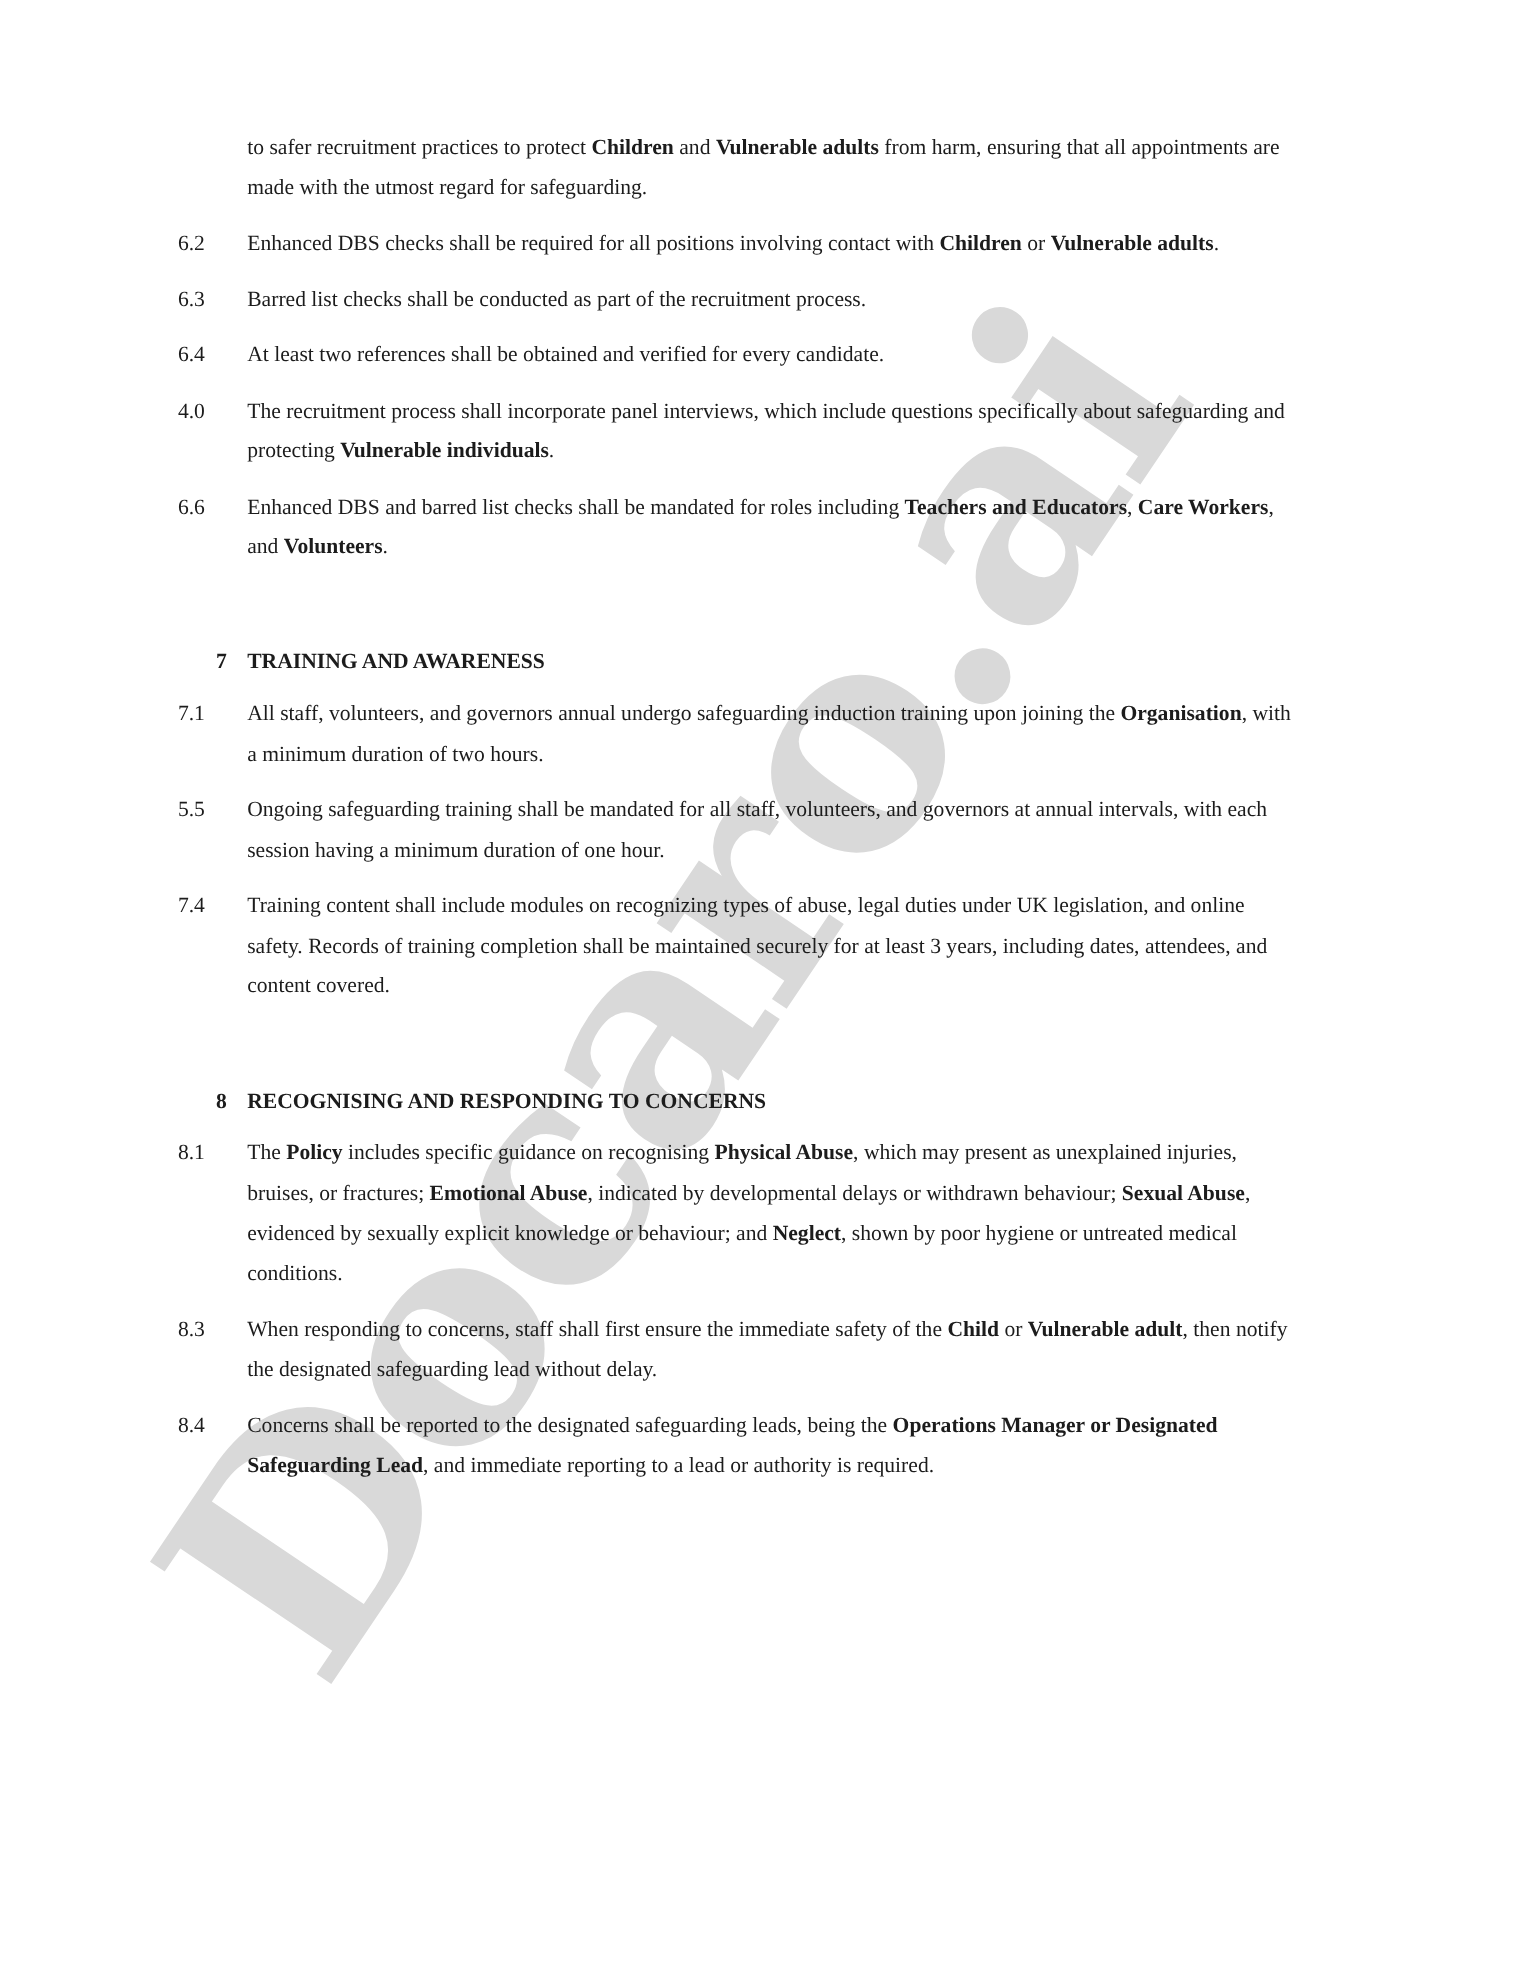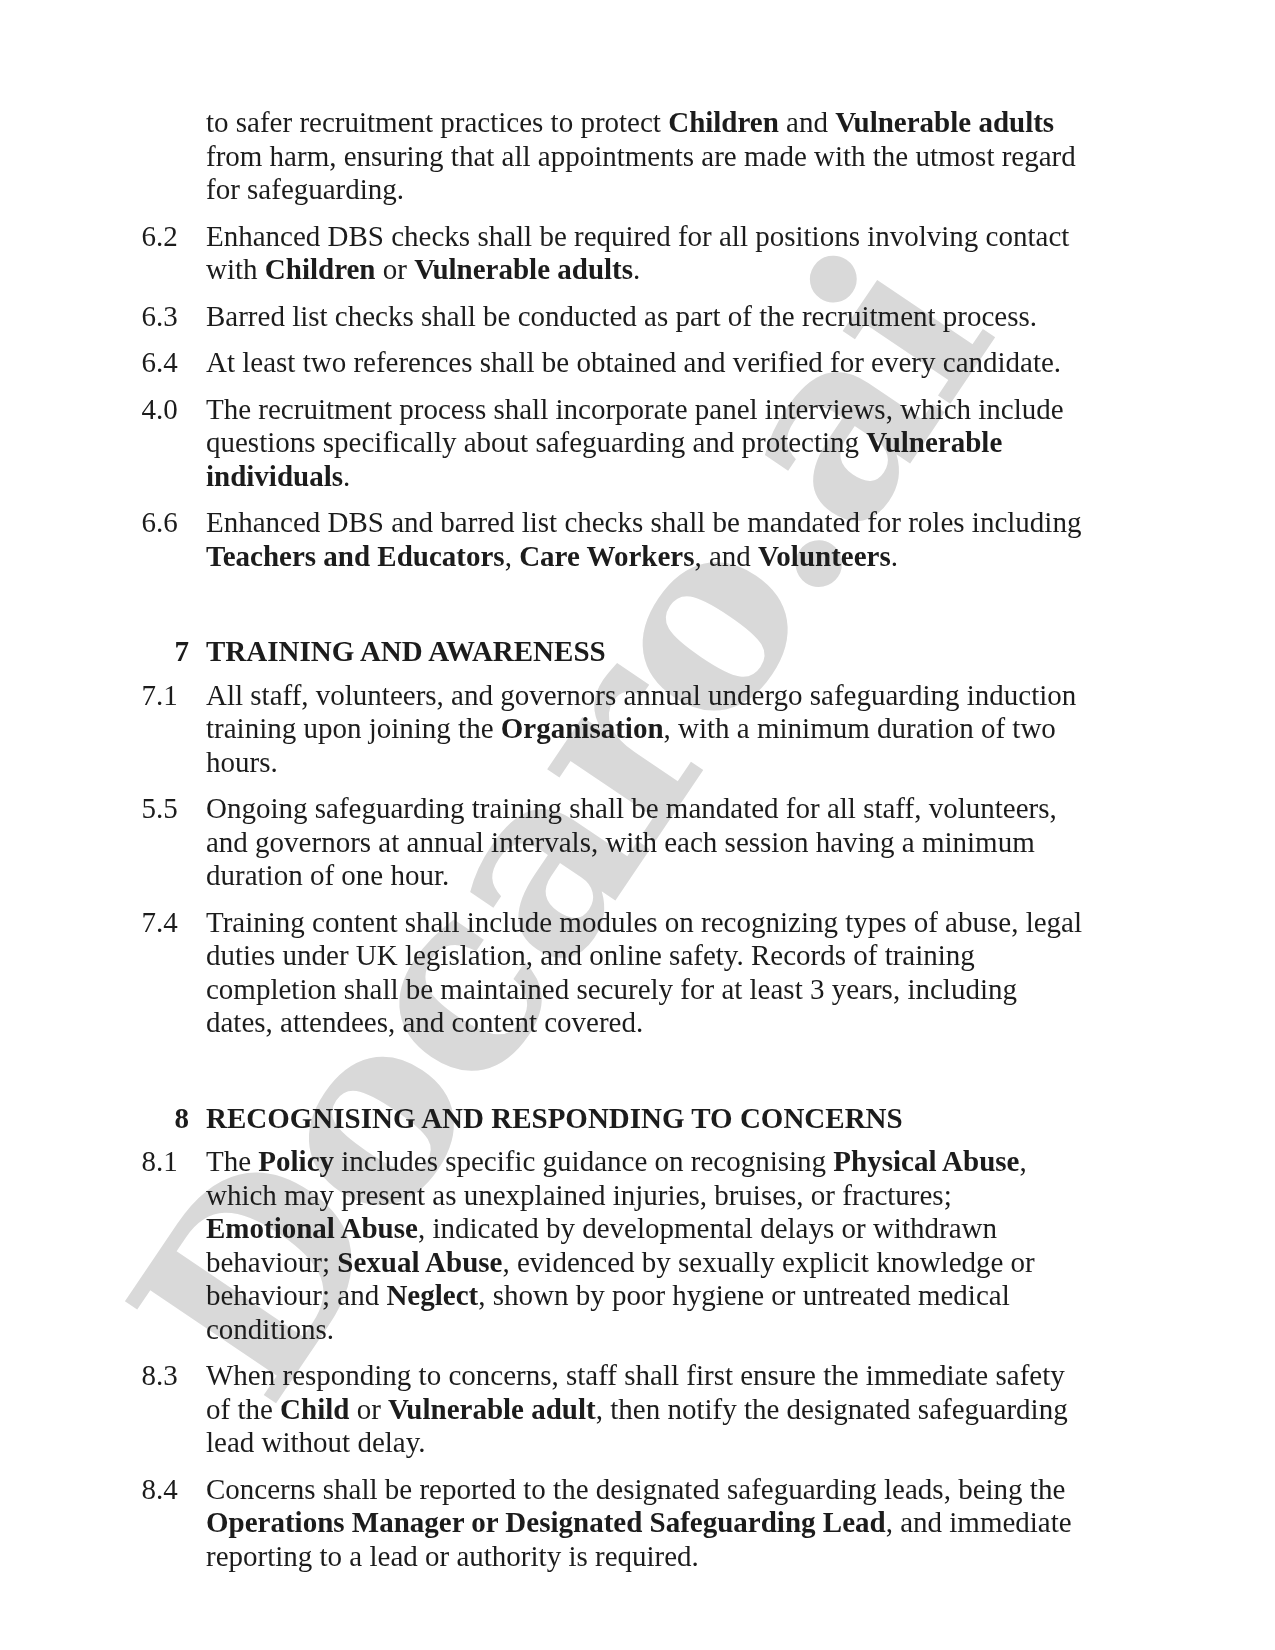--- a/index.html
+++ b/index.html
@@ -27,21 +27,21 @@
     font-size: 250px;
     letter-spacing: -4px;
     white-space: nowrap;
     z-index: 0;
     user-select: none;
   }
   .content {
     position: relative;
     z-index: 1;
     padding: 106px 190px 0 130px;
-    font-size: 29px;
+    font-size: 18px;
     line-height: 33.5px;
   }
   .cont-para {
     margin: 0 0 13px 76px;
   }
   .clause {
     display: flex;
     margin: 0 0 13px 0;
   }
   .clause .num {

